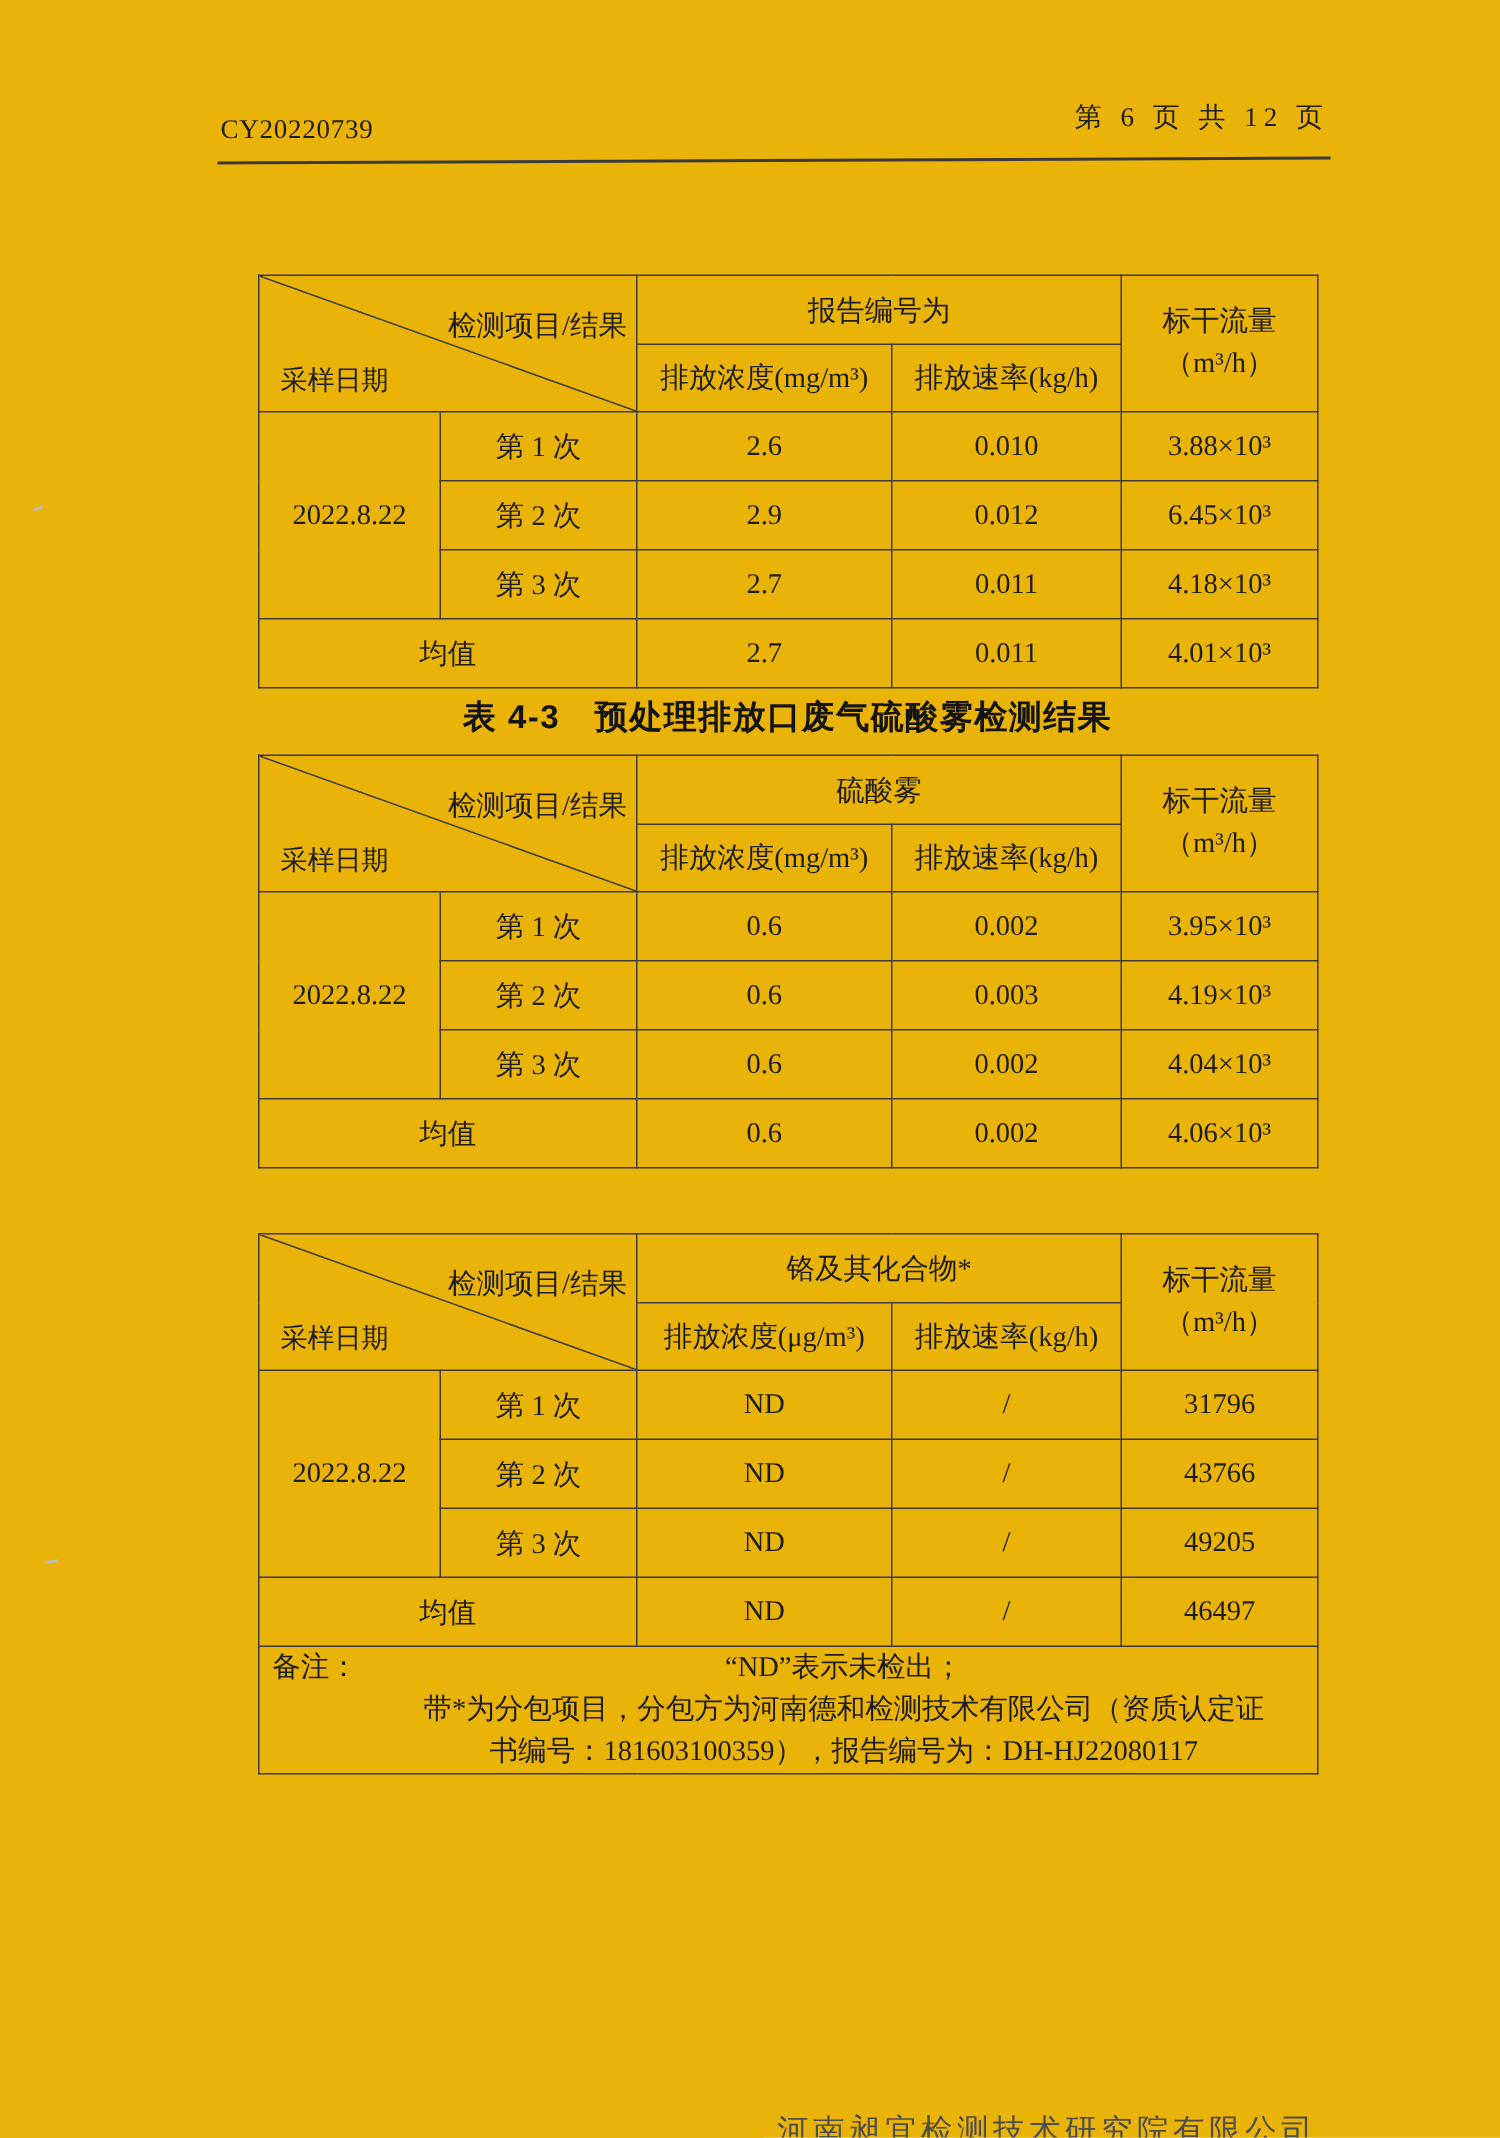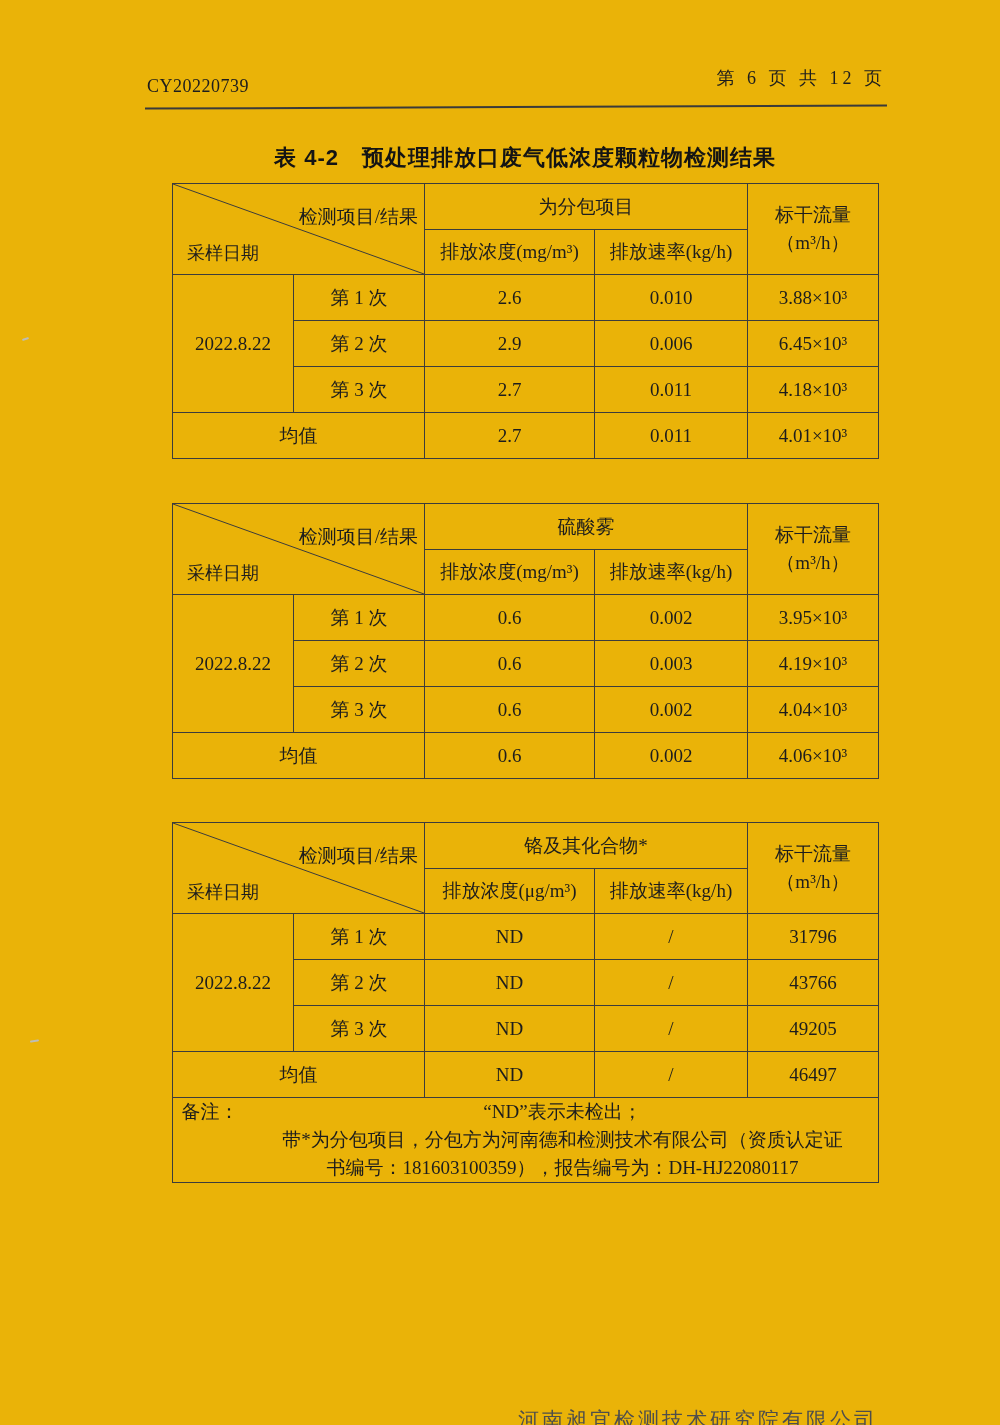--- a/index.html
+++ b/index.html
@@ -80,76 +80,76 @@
 </style>
 </head>
 <body>
 
 <div class="page">
 
   <div class="report-no">CY20220739</div>
   <div class="page-info">第 6 页 共 12 页</div>
   <div class="header-rule"></div>
 
-  <div class="tbl-title tt1">表 4-2　预处理排放口废气低浓度颗粒物检测结果</div>
   <table class="rpt t1">
     <colgroup>
         <col style="width:121px">
         <col style="width:131px">
         <col style="width:170px">
         <col style="width:153px">
         <col style="width:131px">
       </colgroup>
     <tbody>
     <tr class="hr1">
       <td class="diag" colspan="2" rowspan="2">
         <svg class="diagline" viewBox="0 0 100 100" preserveAspectRatio="none">
               <line x1="0" y1="0" x2="100" y2="100" stroke="#3c3c3c" stroke-width="1" vector-effect="non-scaling-stroke"></line>
             </svg>
         <span class="c-top">检测项目/结果</span>
         <span class="c-bottom">采样日期</span>
       </td>
-      <td colspan="2">为分包项目</td>
+      <td colspan="2">报告编号为</td>
       <td rowspan="2" class="flow-h">
         <div>标干流量</div>
         <div>（m³/h）</div>
       </td>
     </tr>
     <tr class="hr2">
       <td>排放浓度(mg/m³)</td>
       <td>排放速率(kg/h)</td>
     </tr>
     <tr class="dr">
       <td rowspan="3">2022.8.22</td>
       <td>第 1 次</td>
       <td>2.6</td>
       <td>0.010</td>
       <td>3.88×10³</td>
     </tr>
     <tr class="dr">
       <td>第 2 次</td>
       <td>2.9</td>
-      <td>0.006</td>
+      <td>0.012</td>
       <td>6.45×10³</td>
     </tr>
     <tr class="dr">
       <td>第 3 次</td>
       <td>2.7</td>
       <td>0.011</td>
       <td>4.18×10³</td>
     </tr>
     <tr class="dr">
       <td colspan="2">均值</td>
       <td>2.7</td>
       <td>0.011</td>
       <td>4.01×10³</td>
     </tr>
     </tbody>
   </table>
 
+  <div class="tbl-title tt2">表 4-3　预处理排放口废气硫酸雾检测结果</div>
   <table class="rpt t2">
     <colgroup>
         <col style="width:121px">
         <col style="width:131px">
         <col style="width:170px">
         <col style="width:153px">
         <col style="width:131px">
       </colgroup>
     <tbody>
     <tr class="hr1">

